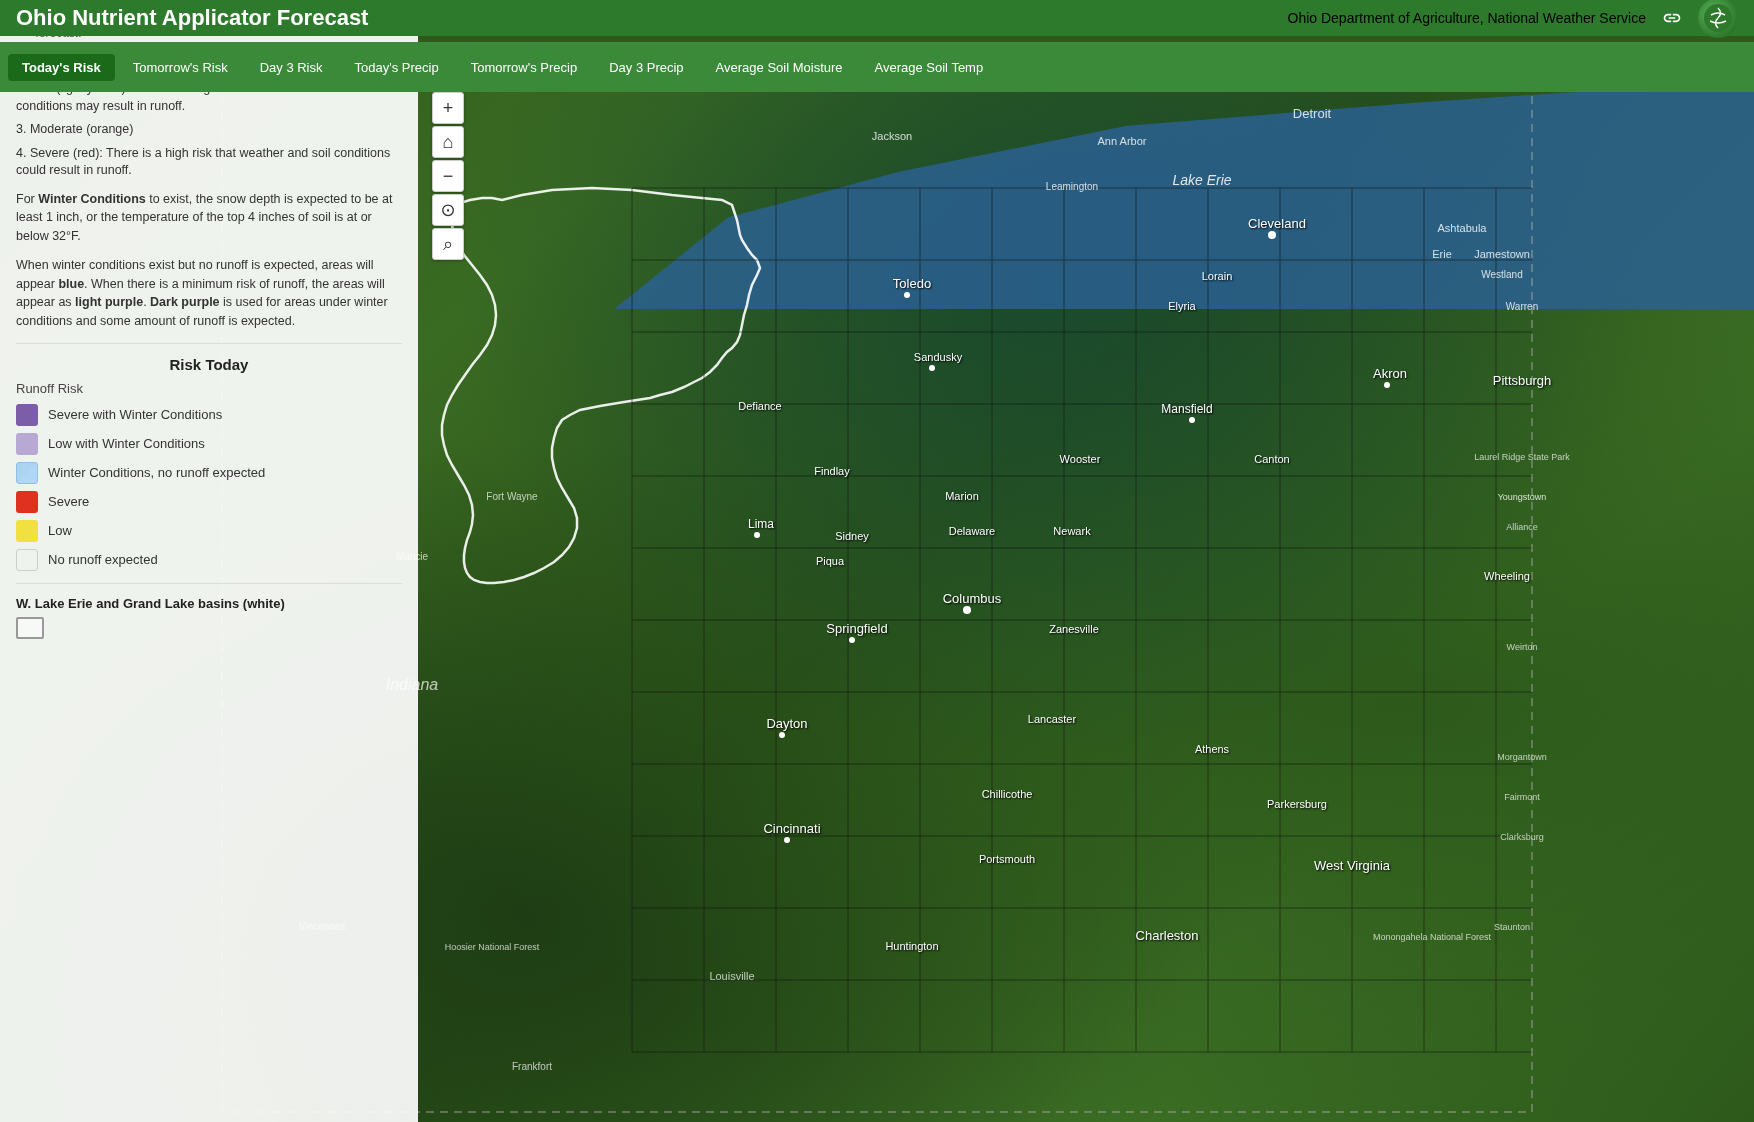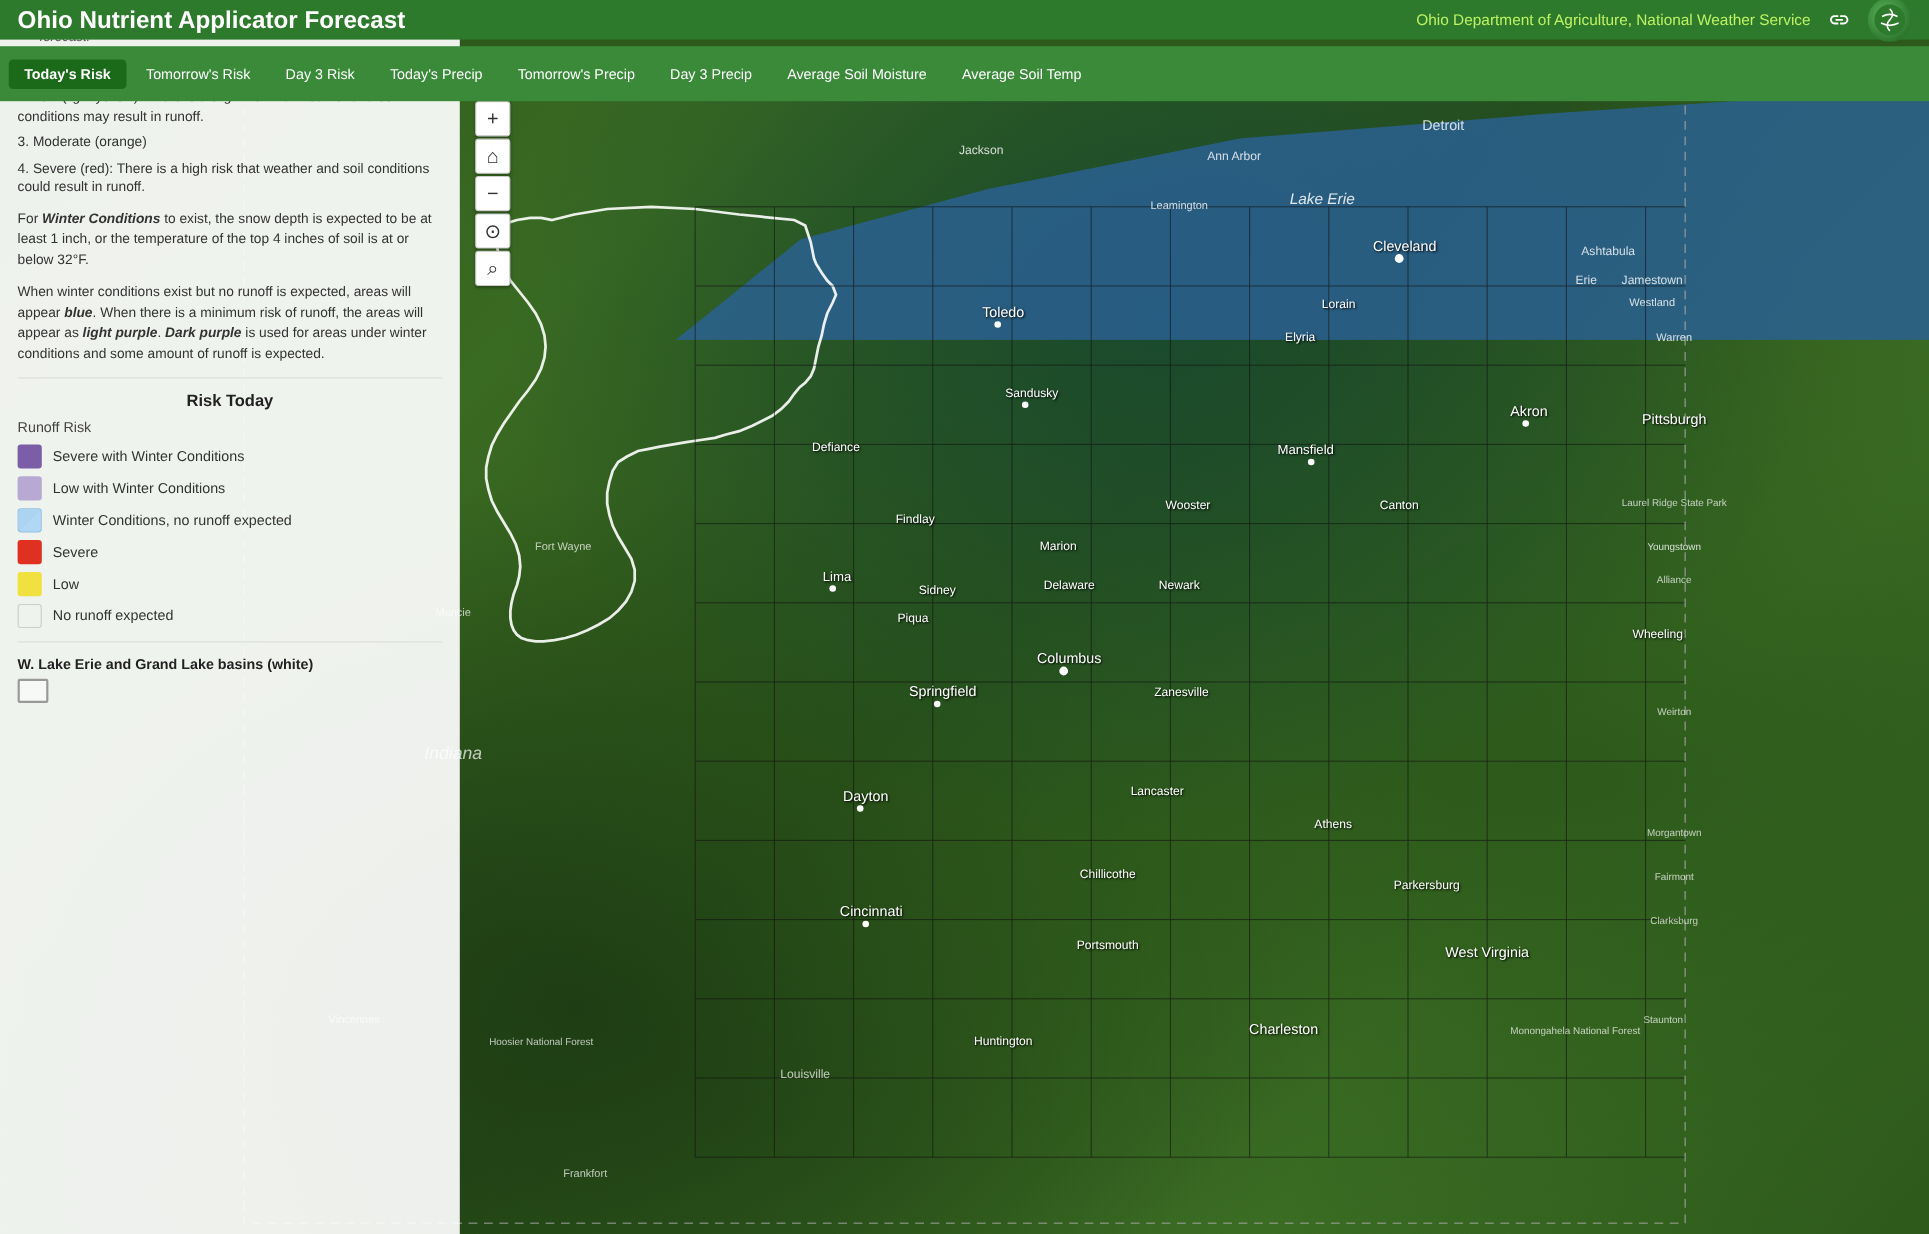--- a/index.html
+++ b/index.html
@@ -21,21 +21,21 @@
       color: white;
       font-size: 22px;
       font-weight: bold;
     }
     #header-right {
       display: flex;
       align-items: center;
       gap: 12px;
     }
     #header-org {
-      color: #bef264;
+      color: #000000;
       font-size: 14px;
     }
     .header-icon {
       width: 28px;
       height: 28px;
       display: flex;
       align-items: center;
       justify-content: center;
       cursor: pointer;
     }
@@ -137,21 +137,20 @@
 
     .winter-conditions-text {
       font-size: 12.5px;
       color: #333;
       margin: 10px 0;
       line-height: 1.5;
     }
 
     .winter-conditions-text strong {
       font-weight: bold;
-      font-style: italic;
     }
 
     hr.divider {
       border: none;
       border-top: 1px solid #ddd;
       margin: 12px 0;
     }
 
     #risk-today-title {
       font-size: 15px;

